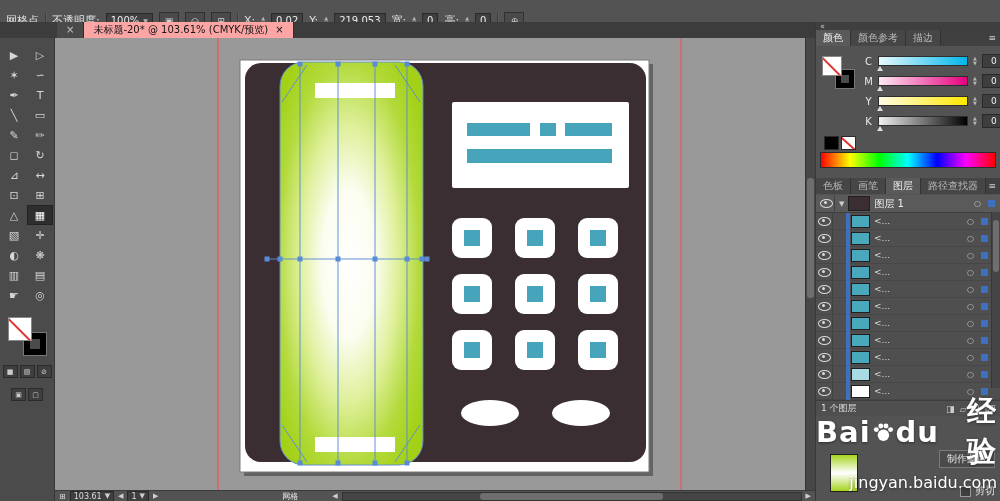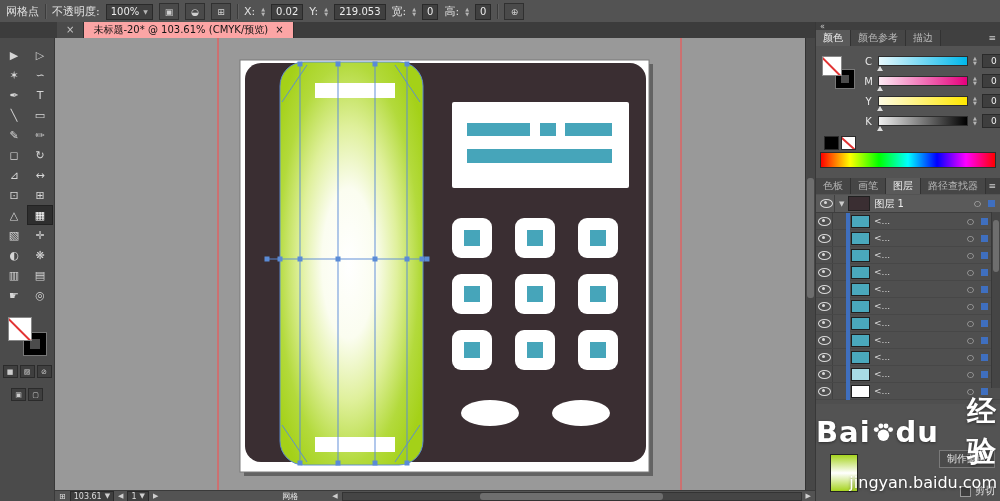--- a/index.html
+++ b/index.html
@@ -1,21 +1,21 @@
 <!DOCTYPE html>
 <html style="--ui-bg: #535353; --canvas-bg: #999999; --accent-teal: #46a5ba; --phone-body: #3a2e32; --handset-green: #a6d41f; --mesh-blue: #5a8bd6; --guide-red: #ff4848; --selection-blue: #3f6fbf;"><head>
 <meta charset="utf-8">
 <style>
   html,body{margin:0;padding:0;background:#2b2b2b;}
   .app{position:relative;width:1000px;height:501px;background:#535353;
        font-family:"DejaVu Sans",sans-serif;overflow:hidden;color:#e0e0e0;
        -webkit-font-smoothing:antialiased;}
 
   
-  .control-bar{position:absolute;left:0;top:1px;width:1000px;height:22px;background:#535353;
+  .control-bar{position:absolute;left:0;top:10px;width:1000px;height:22px;background:#535353;
     border-bottom:1px solid #2e2e2e;display:flex;align-items:center;gap:6px;
     padding:0 6px;box-sizing:border-box;font-size:11px;}
   .cb-sep{width:1px;height:15px;background:#3b3b3b;box-shadow:1px 0 0 #5f5f5f;}
   .underlined{}
   .value-box{display:inline-flex;align-items:center;background:#404040;border:1px solid #2a2a2a;
     height:14px;padding:0 4px;font-size:10px;color:#ececec;white-space:nowrap;}
   .dd-arrow{font-size:6px;margin-left:4px;color:#b5b5b5;}
   .stepper{display:inline-flex;flex-direction:column;font-size:5px;line-height:5px;color:#b5b5b5;}
   .cb-icon{width:18px;height:15px;background:#4a4a4a;border:1px solid #303030;display:flex;
     align-items:center;justify-content:center;font-size:9px;color:#cfcfcf;}
@@ -544,20 +544,29 @@
             </span>
             <span class="layer-thumb t-white"></span>
             <span class="layer-label">&lt;...</span>
             <span class="target">○</span>
             <span class="sel-box"></span>
           </div>
       </div>
       <div class="layers-scroll">
           <div class="v-thumb"></div>
         </div>
+      <div class="layers-footer">
+        <span>1 个图层</span>
+        <span class="footer-icons">
+          <span>◨</span>
+          <span>▱</span>
+          <span>❏</span>
+          <span>⌧</span>
+        </span>
+      </div>
     </div>
 
     <div class="bottom-section">
       <div class="grad-thumb"></div>
       <div class="mask-controls">
         <span class="mask-btn">制作蒙版</span>
         <span class="chk-row">
             <span class="chk"></span>
             <span>剪切</span>
           </span>

